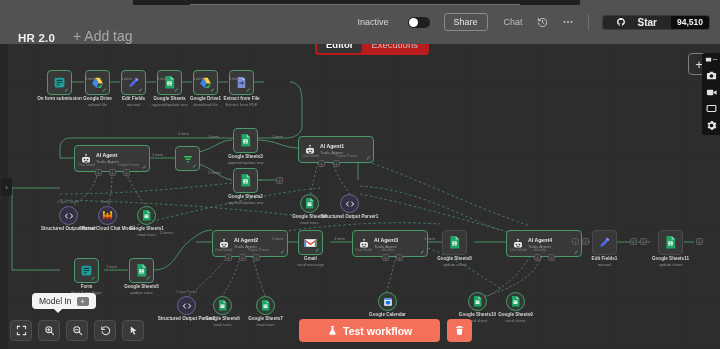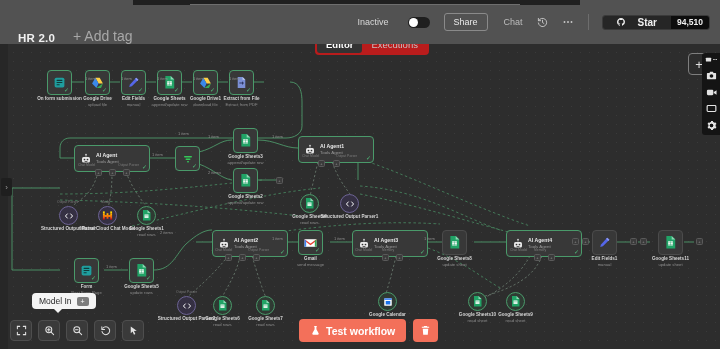--- a/index.html
+++ b/index.html
@@ -203,21 +203,21 @@
   .tool-btn {
     width: 22px; height: 21px; border-radius: 4px; background: #3a3a3a;
     border: 1px solid #4e4e4e; display:flex; align-items:center; justify-content:center;
     color: #e2e2e2; cursor: pointer;
   }
   .run-wrap {
     position: absolute; left: 299px; top: 319px; display: flex; gap: 7px; z-index: 30;
   }
   .run-btn {
     background: #f3705a; color: #ffffff; border: none; border-radius: 4px;
-    font-size: 10.5px; font-weight: bold; padding: 0 11px; height: 23px;
+    font-size: 10.5px; font-weight: bold; padding: 0 28px; height: 23px;
     display: flex; align-items: center; gap: 5px; cursor: pointer;
     font-family: inherit;
   }
   .trash-btn {
     background: #f3705a; border: none; border-radius: 4px; width: 25px; height: 23px;
     display:flex; align-items:center; justify-content:center; cursor:pointer;
   }
 </style>
 </head>
 <body>

